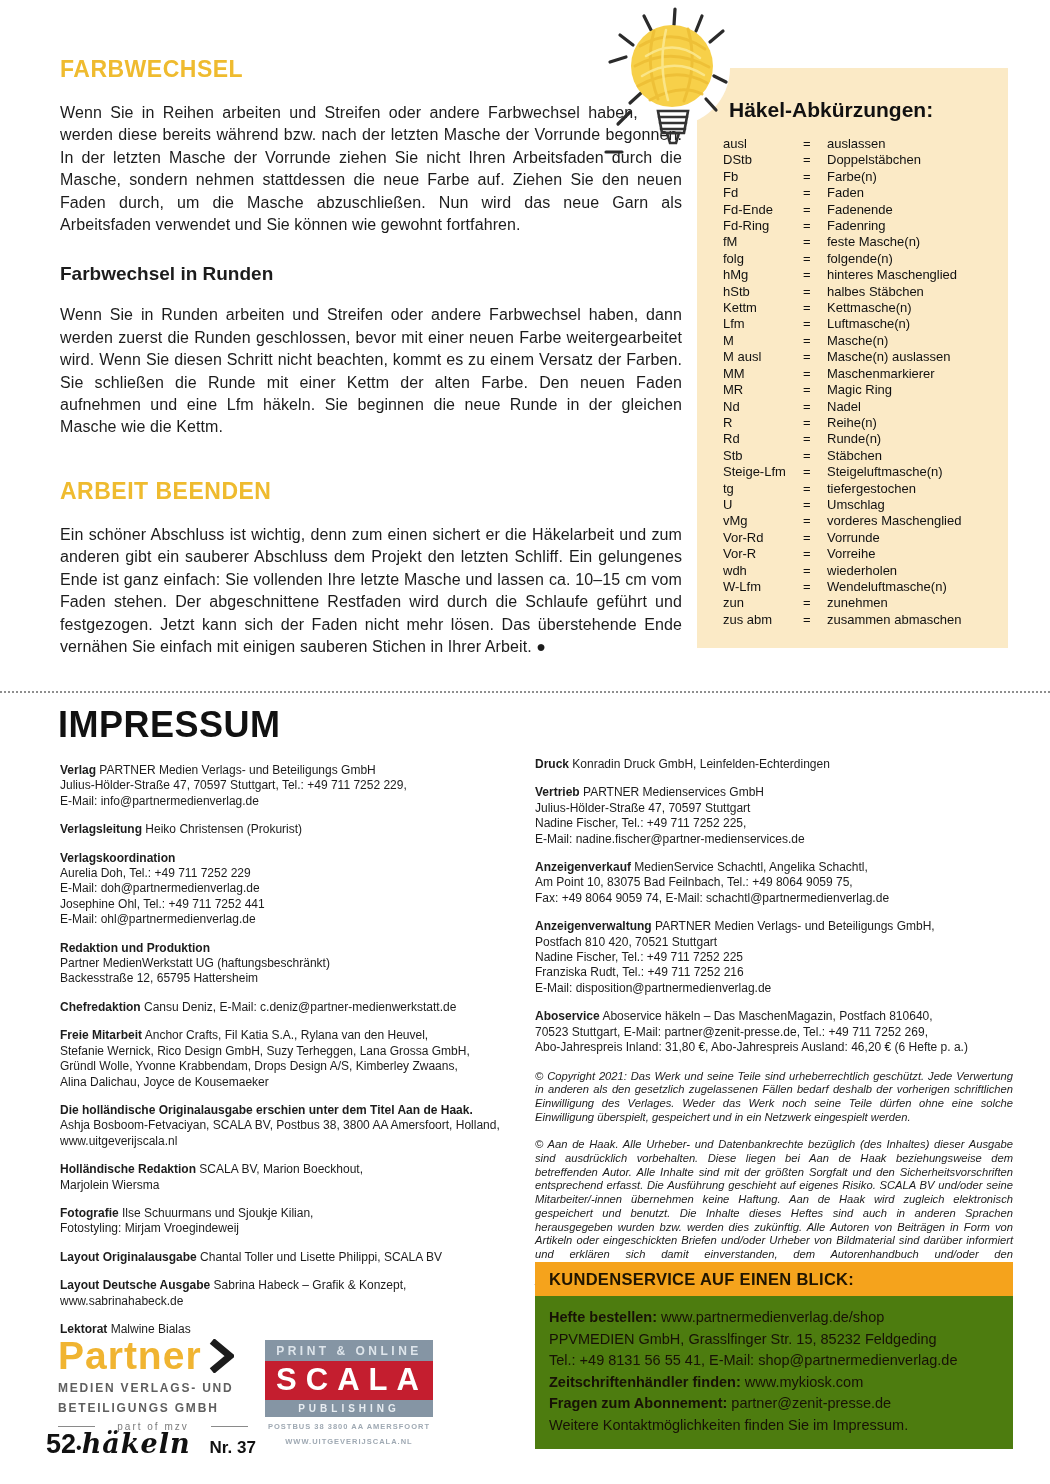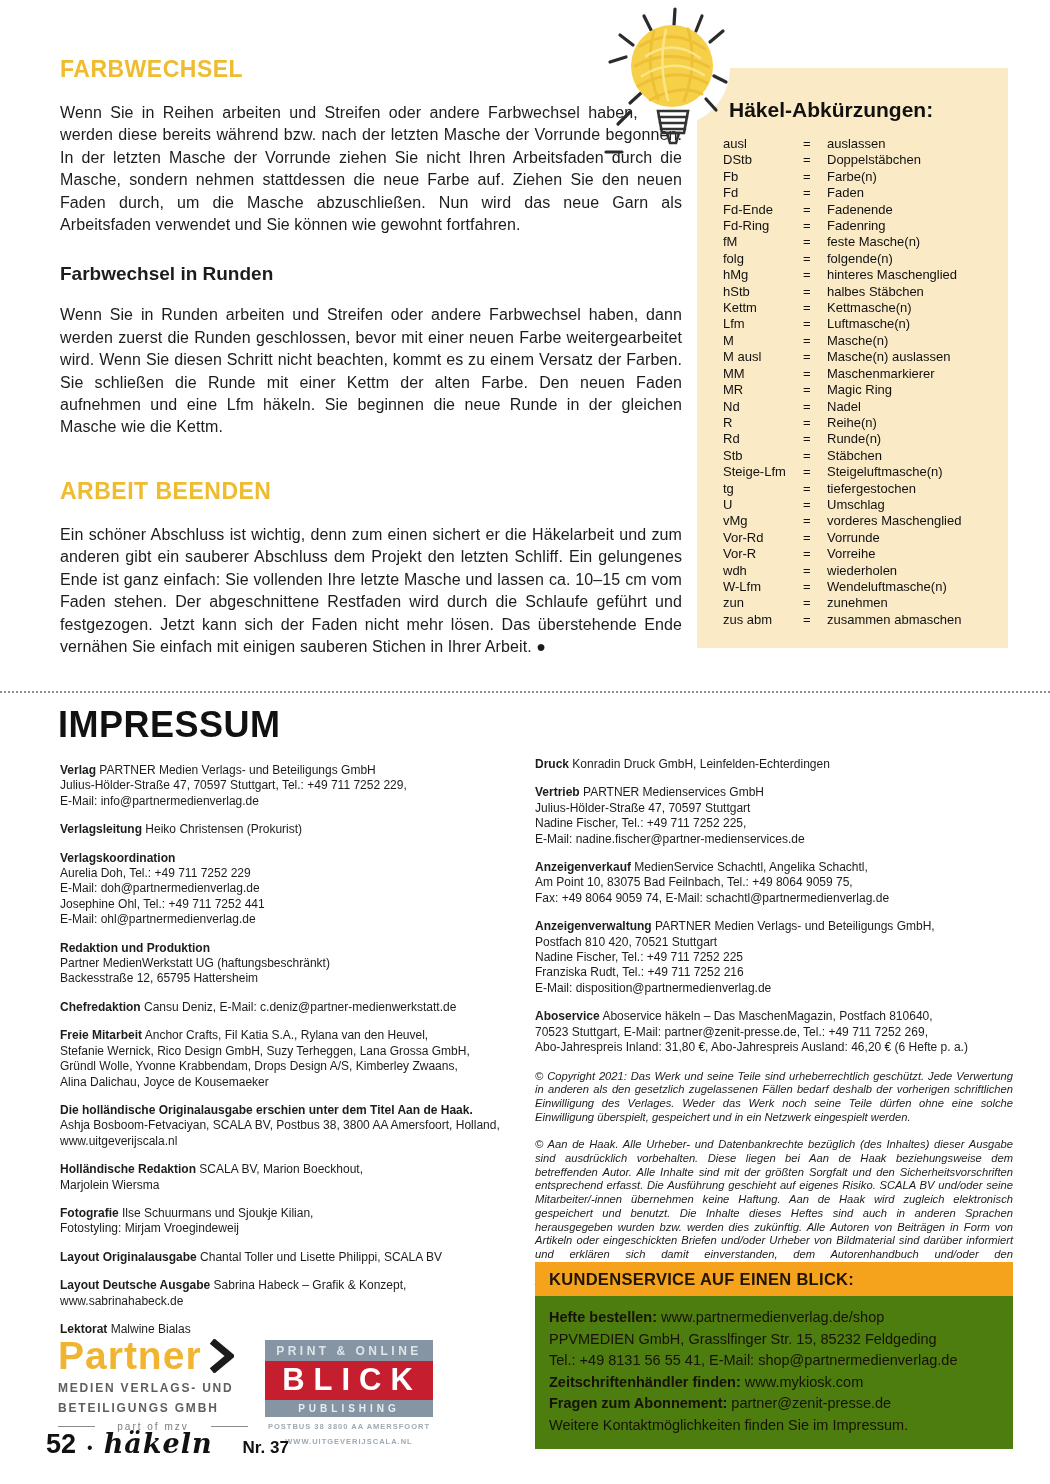--- a/index.html
+++ b/index.html
@@ -57,21 +57,21 @@
   .scala-top{background:#8595A4;color:#DEE5EB;font-size:12px;font-weight:bold;
              letter-spacing:3.5px;padding:4px 0 3px;}
   .scala-main{background:#C41E2F;color:#ffffff;font-size:31px;font-weight:bold;
               letter-spacing:9px;padding:1px 0 2px;text-indent:6px;}
   .scala-band{background:#8595A4;color:#E8EDF2;font-size:10px;font-weight:bold;
               letter-spacing:4px;padding:3px 0;}
   .scala-addr{color:#9FA9B3;font-size:7.5px;font-weight:bold;letter-spacing:1px;
               line-height:10px;margin-top:5px;}
 
   
-  .page-footer{position:absolute;left:46px;top:1428px;display:flex;align-items:baseline;gap:11px;}
+  .page-footer{position:absolute;left:46px;top:1428px;display:flex;align-items:baseline;}
   .footer-page{font-size:27px;font-weight:bold;color:#111;}
   .footer-bullet{font-size:16px;color:#111;}
   .footer-mag{font-size:27px;font-weight:bold;font-style:italic;
               font-family:"DejaVu Serif",serif;color:#111;letter-spacing:1px;}
   .footer-issue{font-size:17px;font-weight:bold;color:#111;padding-left:19px;}
 </style>
 </head>
 <body>
 
 <div class="page">
@@ -417,21 +417,21 @@
     <div class="partner-sub">BETEILIGUNGS GMBH</div>
     <div class="partner-tagline">
       <span class="rule"></span>
       <span>part of mzv</span>
       <span class="rule"></span>
     </div>
   </div>
 
   <div class="scala-logo">
     <div class="scala-top">PRINT &amp; ONLINE</div>
-    <div class="scala-main">BLICK</div>
+    <div class="scala-main">SCALA</div>
     <div class="scala-band">PUBLISHING</div>
     <div class="scala-addr">POSTBUS 38   3800 AA AMERSFOORT</div>
     <div class="scala-addr">WWW.UITGEVERIJSCALA.NL</div>
   </div>
 
   <div class="page-footer">
     <span class="footer-page">52</span>
     <span class="footer-bullet">•</span>
     <span class="footer-mag">häkeln</span>
     <span class="footer-issue">Nr. 37</span>

